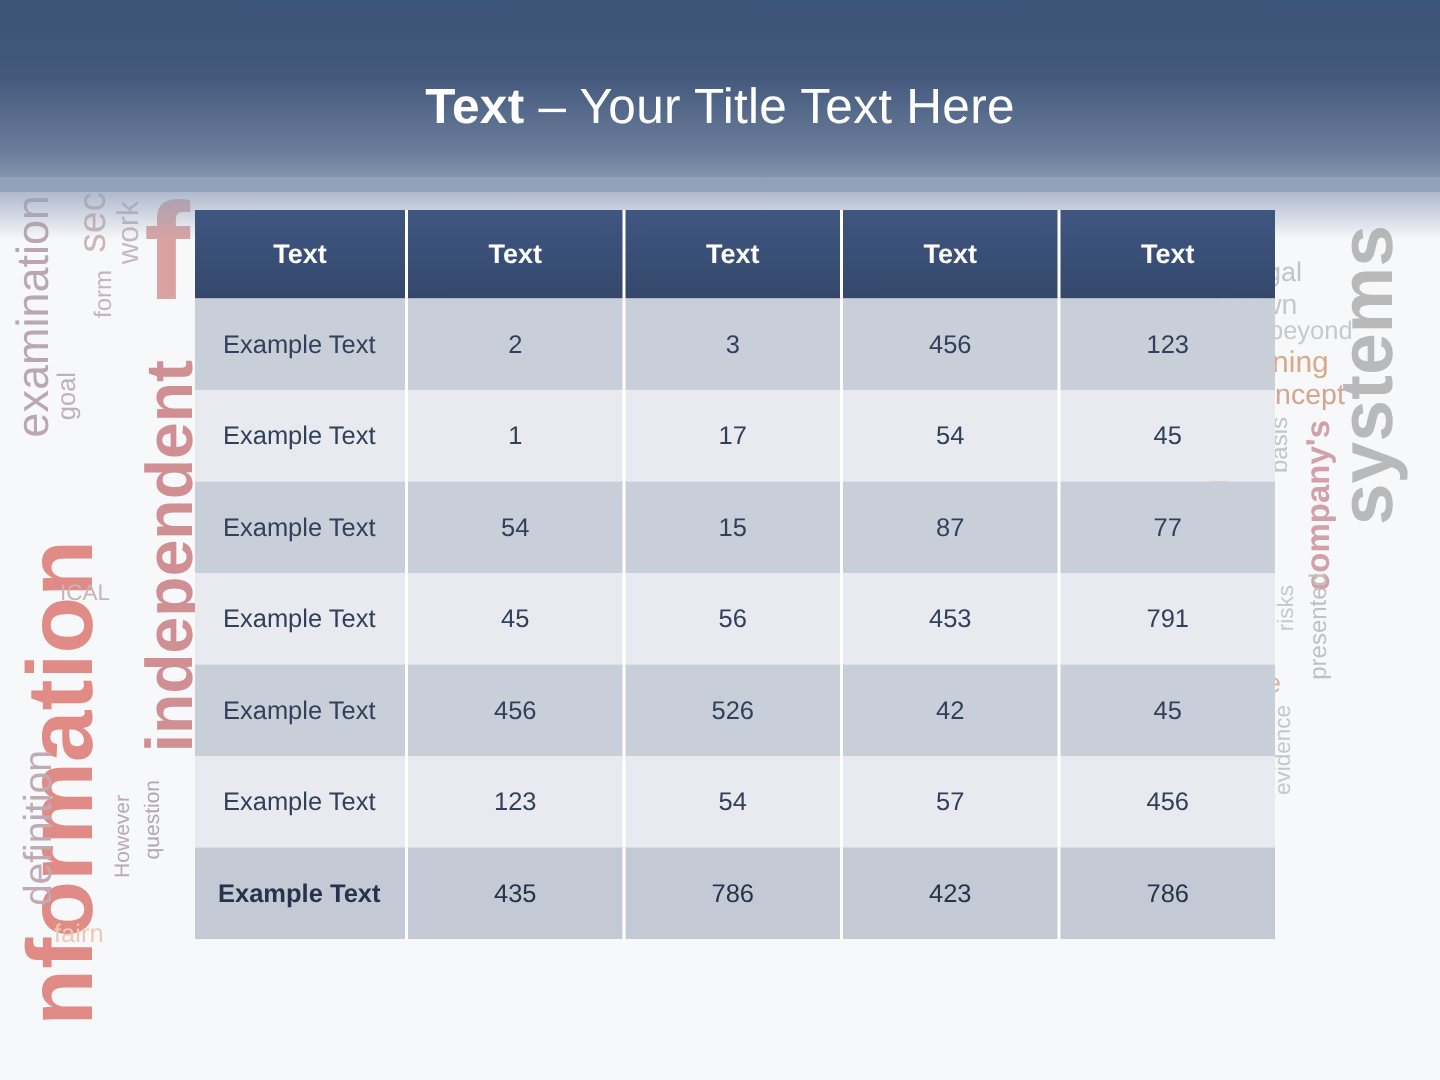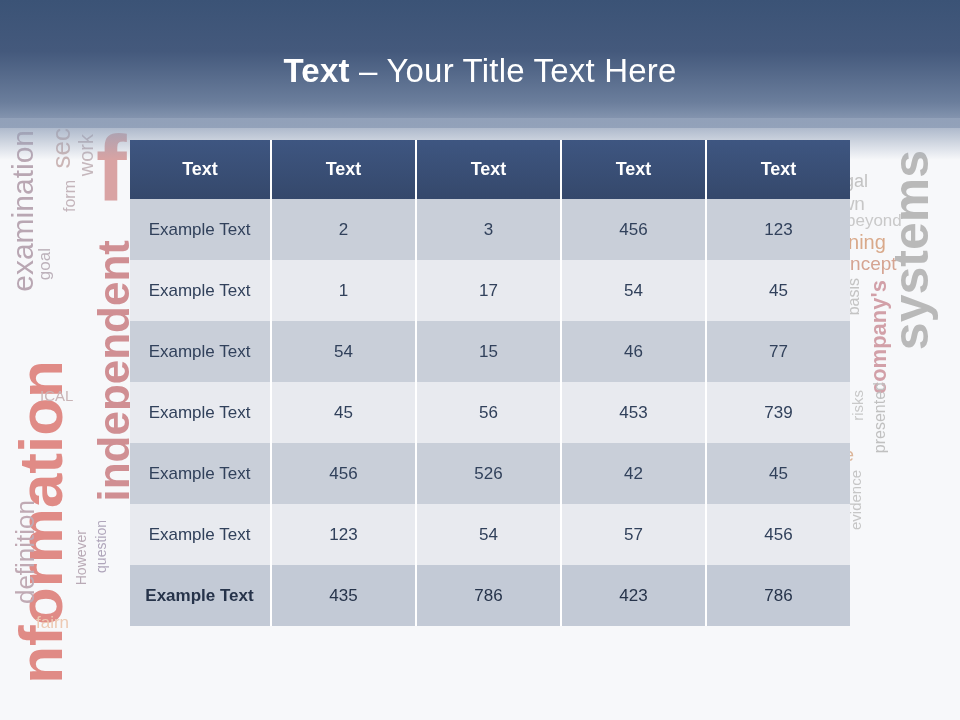--- a/index.html
+++ b/index.html
@@ -197,29 +197,29 @@
             <td class="label col-1">Example Text</td>
             <td class="col-n">1</td>
             <td class="col-n">17</td>
             <td class="col-n">54</td>
             <td class="col-n">45</td>
           </tr>
           <tr class="odd">
             <td class="label col-1">Example Text</td>
             <td class="col-n">54</td>
             <td class="col-n">15</td>
-            <td class="col-n">46</td>
+            <td class="col-n">87</td>
             <td class="col-n">77</td>
           </tr>
           <tr class="even">
             <td class="label col-1">Example Text</td>
             <td class="col-n">45</td>
             <td class="col-n">56</td>
             <td class="col-n">453</td>
-            <td class="col-n">739</td>
+            <td class="col-n">791</td>
           </tr>
           <tr class="odd">
             <td class="label col-1">Example Text</td>
             <td class="col-n">456</td>
             <td class="col-n">526</td>
             <td class="col-n">42</td>
             <td class="col-n">45</td>
           </tr>
           <tr class="even">
             <td class="label col-1">Example Text</td>

